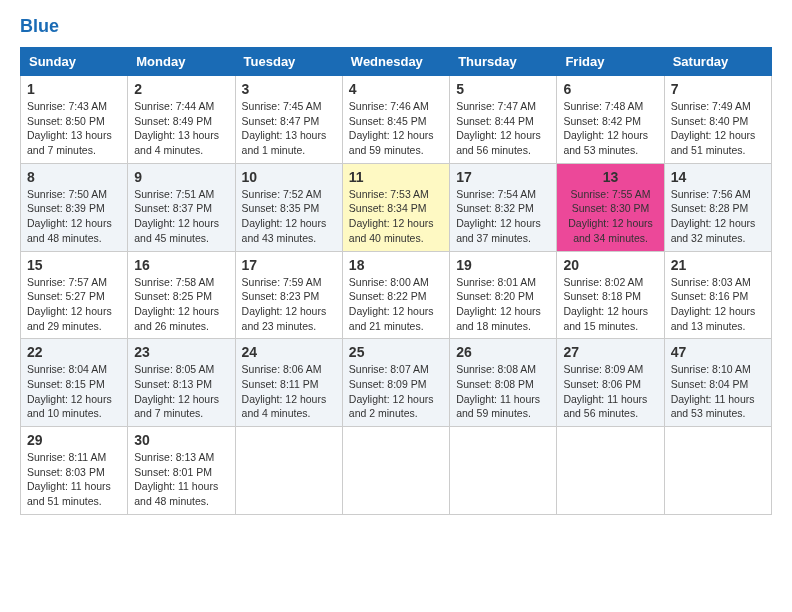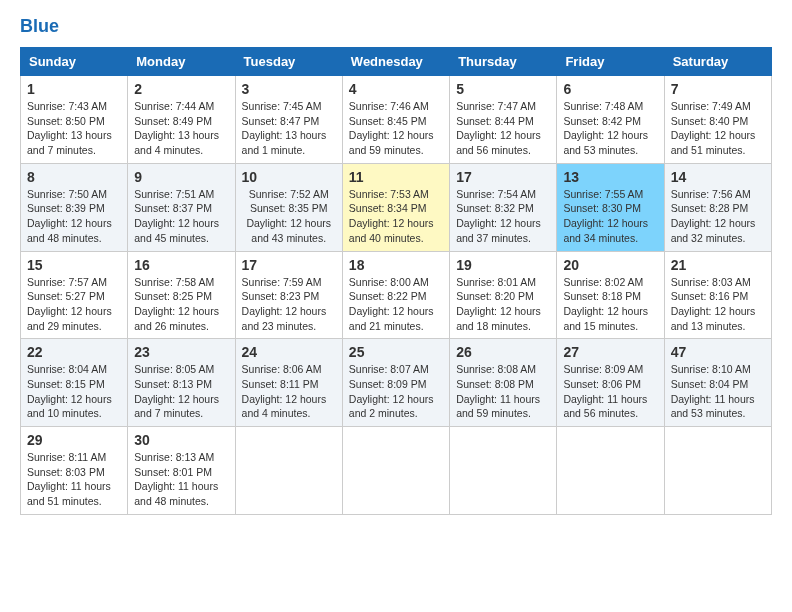--- a/index.html
+++ b/index.html
@@ -149,37 +149,37 @@
 Daylight: 12 hours and 48 minutes.</div>
         </td>
         <td style="background: rgb(240, 244, 248);">
           <span class="day-number">9</span>
           <div class="day-info" style="white-space: pre-line;">Sunrise: 7:51 AM
 Sunset: 8:37 PM
 Daylight: 12 hours and 45 minutes.</div>
         </td>
         <td style="background: rgb(240, 244, 248);">
           <span class="day-number">10</span>
-          <div class="day-info" style="white-space: pre-line; text-align: center;">Sunrise: 7:52 AM
+          <div class="day-info" style="white-space: pre-line;">Sunrise: 7:52 AM
 Sunset: 8:35 PM
 Daylight: 12 hours and 43 minutes.</div>
         </td>
         <td style="background: #fef9c3;">
           <span class="day-number">11</span>
           <div class="day-info" style="white-space: pre-line;">Sunrise: 7:53 AM
 Sunset: 8:34 PM
 Daylight: 12 hours and 40 minutes.</div>
         </td>
         <td style="background: rgb(240, 244, 248);">
           <span class="day-number">17</span>
           <div class="day-info" style="white-space: pre-line;">Sunrise: 7:54 AM
 Sunset: 8:32 PM
 Daylight: 12 hours and 37 minutes.</div>
         </td>
-        <td style="background: #7dd3fc;">
+        <td style="background: #ec4899; text-align: center;">
           <span class="day-number">13</span>
           <div class="day-info" style="white-space: pre-line;">Sunrise: 7:55 AM
 Sunset: 8:30 PM
 Daylight: 12 hours and 34 minutes.</div>
         </td>
         <td style="background: rgb(240, 244, 248);">
           <span class="day-number">14</span>
           <div class="day-info" style="white-space: pre-line;">Sunrise: 7:56 AM
 Sunset: 8:28 PM
 Daylight: 12 hours and 32 minutes.</div>

